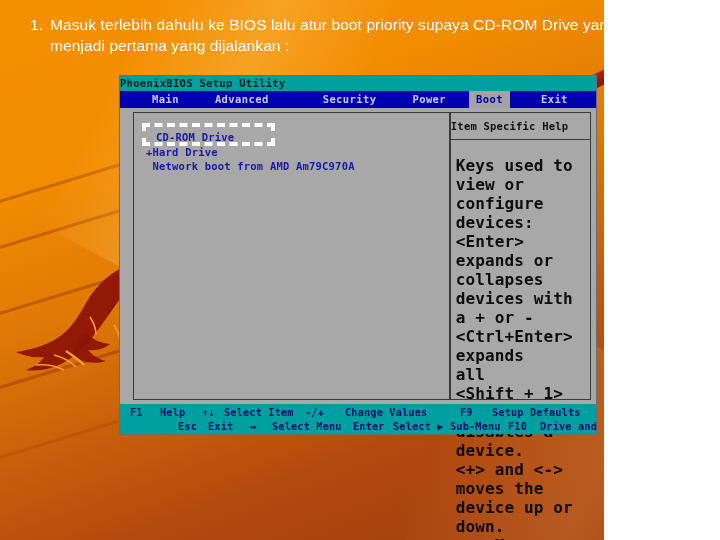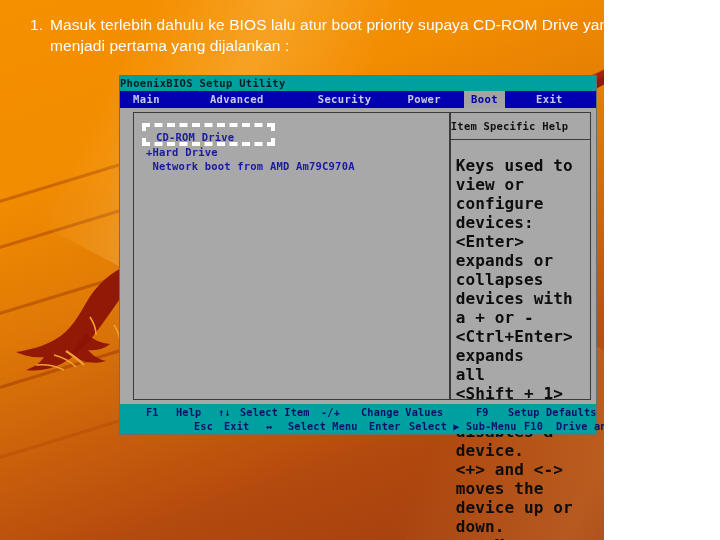--- a/index.html
+++ b/index.html
@@ -111,22 +111,22 @@
     color:#c8c8f0;
     line-height:17px;
     padding:0 7px;
     white-space:nowrap;
     letter-spacing:.4px;
   }
   .bios-menu .mi.sel {
     background:#a3a3a3;
     color:#0000a8;
   }
-  .mi-main { margin-left:6px; }
-  .mi-adv  { margin-left:36px; }
+  .mi-main { margin-left:25px; }
+  .mi-adv  { margin-left:22px; }
   .mi-sec  { margin-left:40px; }
   .mi-pow  { margin-left:22px; }
   .mi-boot { margin-left:16px; }
   .mi-exit { margin-left:24px; }
 
   
   .bios-body {
     position:absolute;
     left:0; top:32px;
     width:476px; height:296px;
@@ -194,21 +194,21 @@
   .bios-foot {
     position:absolute;
     left:0; bottom:0;
     width:476px; height:30px;
     background:#00a0a0;
     color:#00106a;
     font-size:10.2px;
     font-weight:bold;
     letter-spacing:.2px;
   }
-  .foot-row { position:absolute; left:16px; width:476px; height:15px; line-height:15px; }
+  .foot-row { position:absolute; left:0; width:476px; height:15px; line-height:15px; }
   .foot-row.r1 { top:1px; }
   .foot-row.r2 { top:15px;margin-left:48px; }
   .fk { position:absolute; white-space:pre; }
 
   .c-key1 { left:10px; }
   .c-act1 { left:40px; }
   .c-key2 { left:82px; }
   .c-act2 { left:104px; }
   .c-key3 { left:185px; }
   .c-act3 { left:225px; }

